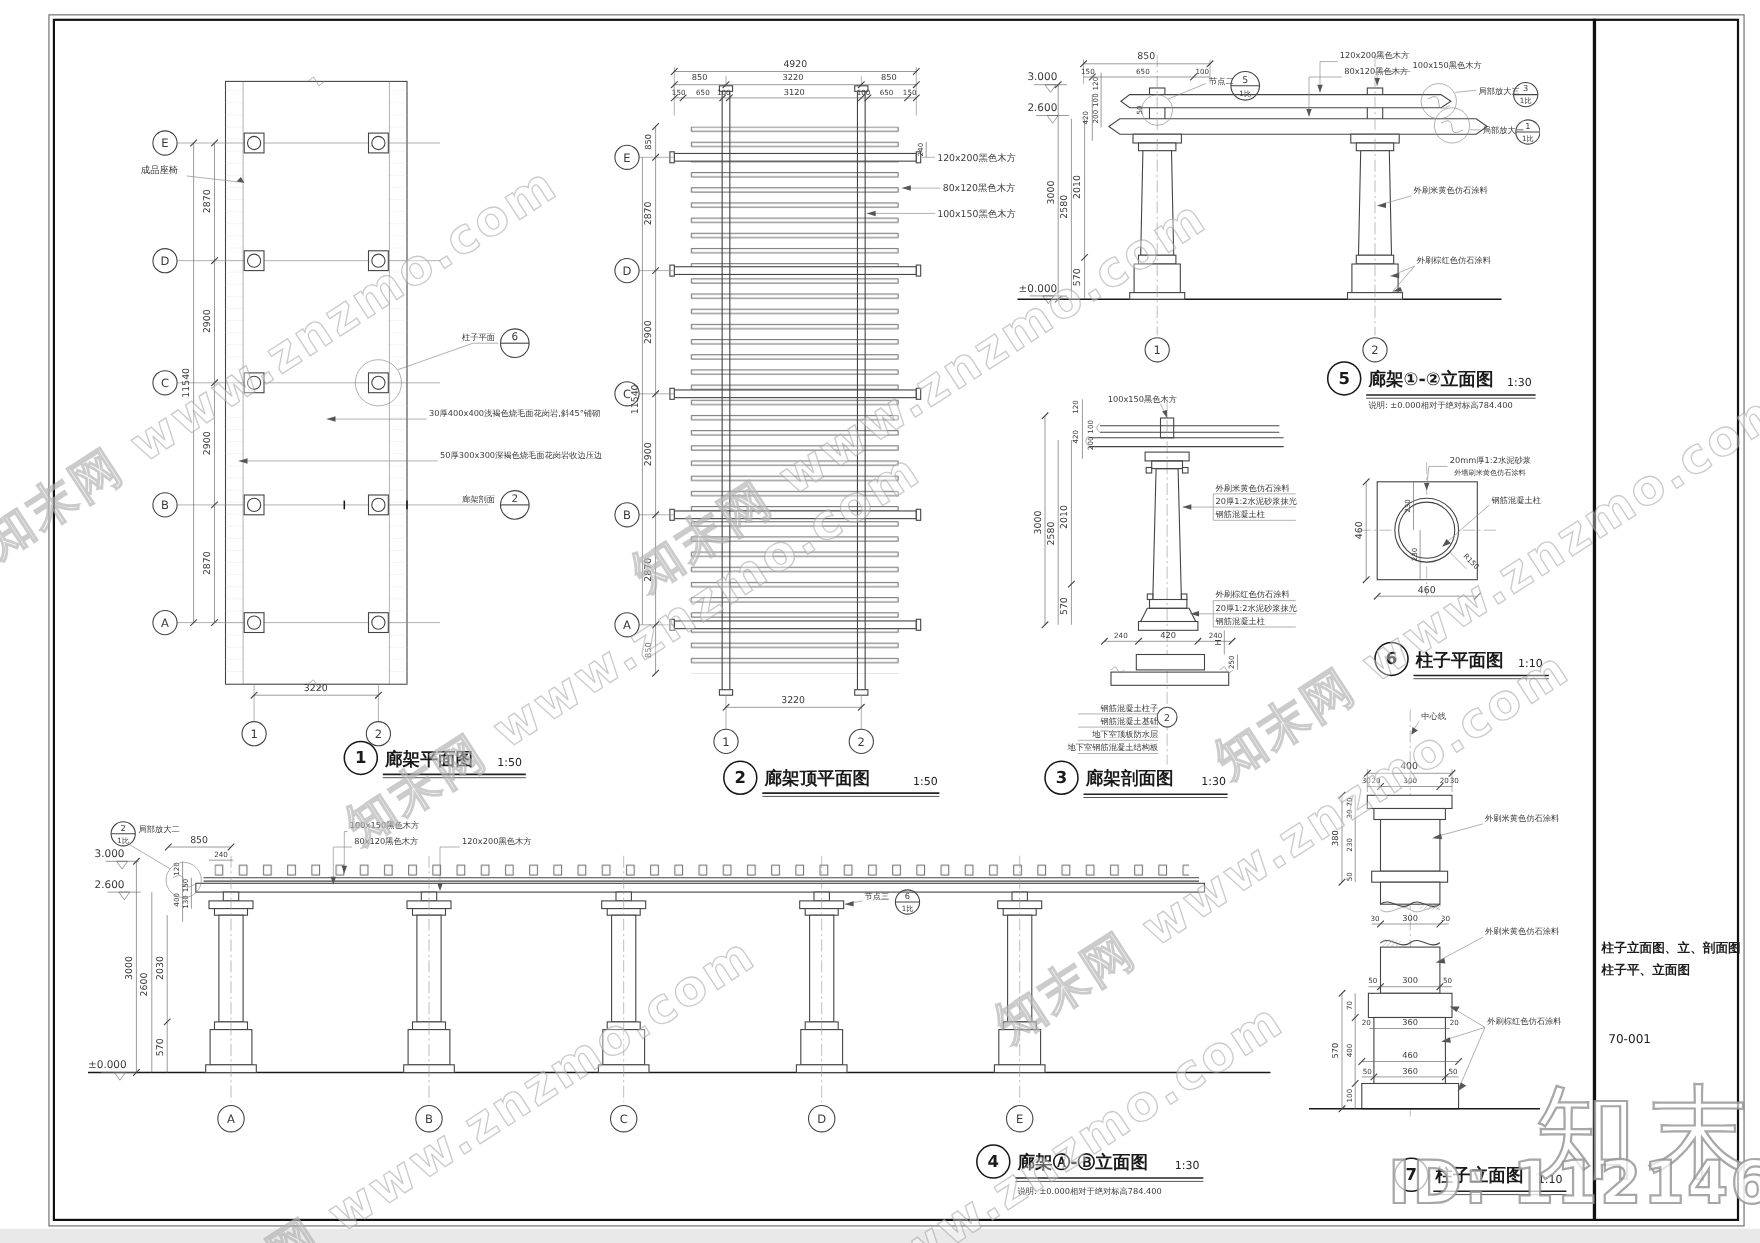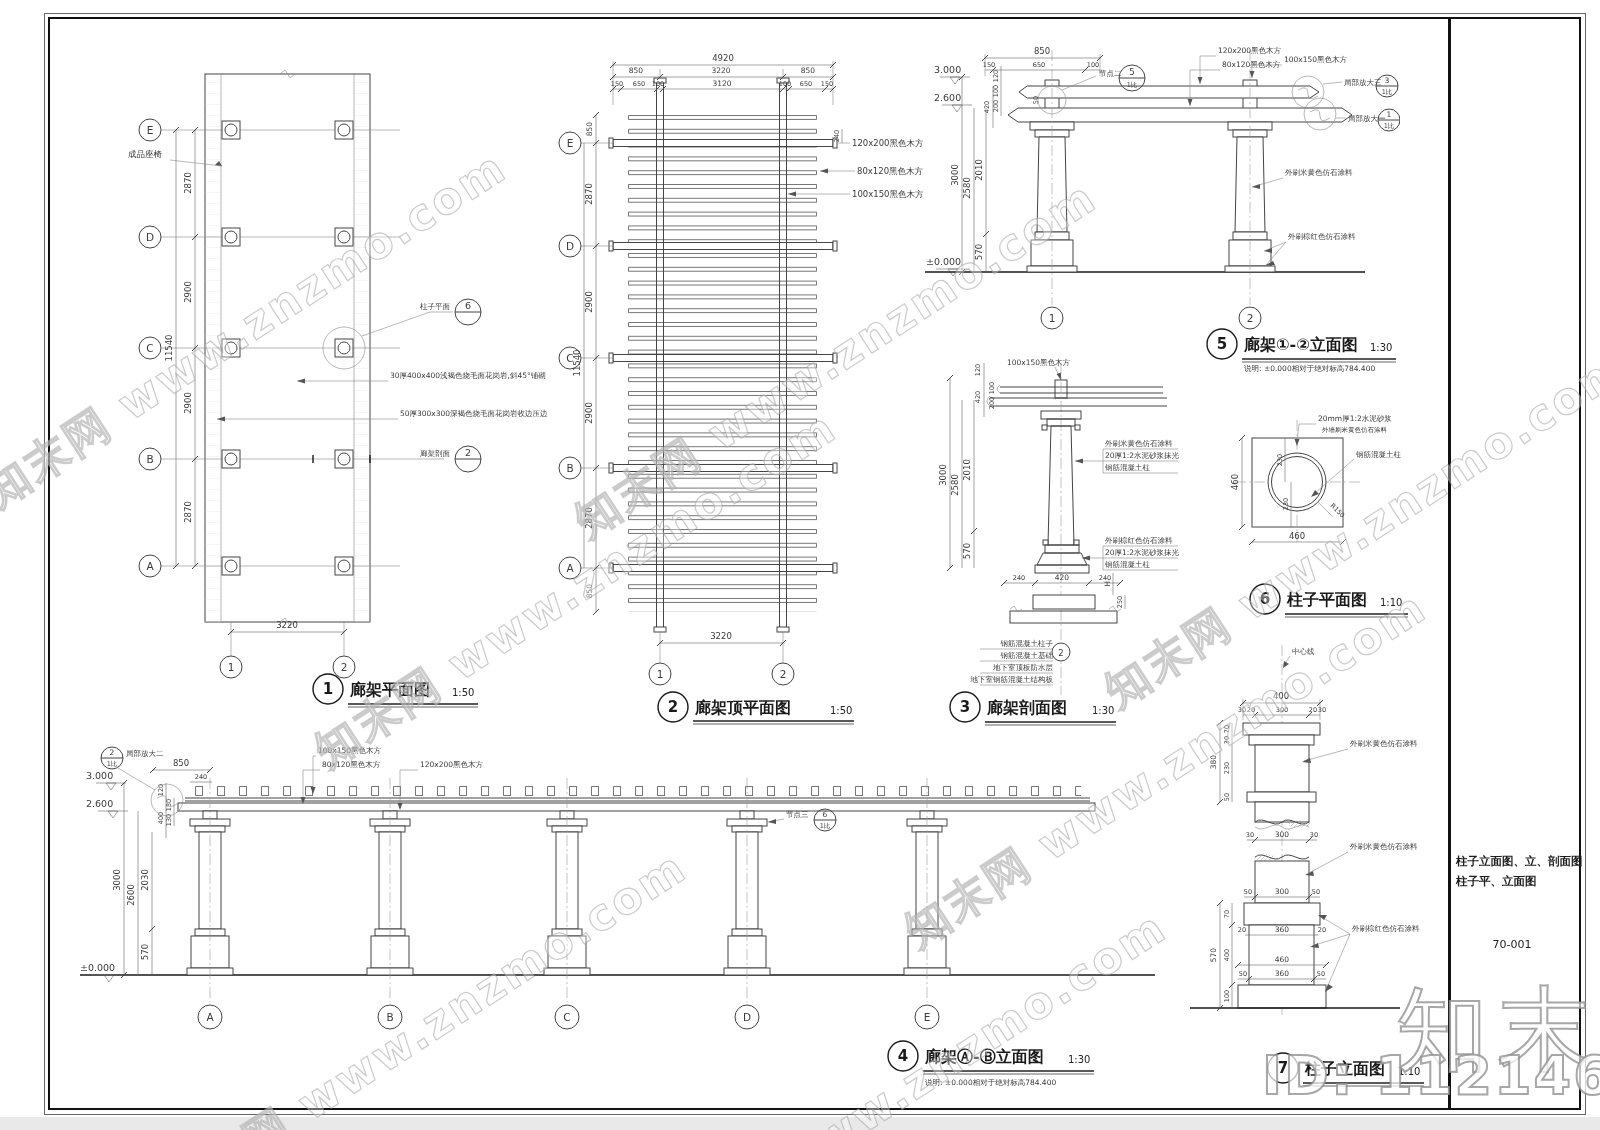--- a/index.html
+++ b/index.html
@@ -5,21 +5,21 @@
   *{margin:0;padding:0;box-sizing:border-box}
   html,body{width:1600px;height:1130px;background:#fff;overflow:hidden;
     font-family:"DejaVu Sans","Liberation Sans",sans-serif}
   .page{position:absolute;left:0;top:0;width:1600px;height:1130px;background:#fff}
   .frame-outer{position:absolute;left:44px;top:13px;width:1542px;height:1102px;border:1px solid #666;z-index:4}
   .frame-inner{position:absolute;left:48px;top:17px;width:1533px;height:1093px;border:2.5px solid #111;z-index:4}
   .divider{position:absolute;left:1448px;top:17px;width:2.5px;height:1093px;background:#111;z-index:4}
   .bottom-strip{position:absolute;left:0;top:1117px;width:1600px;height:13px;background:#e9e9e9;z-index:6}
   .sheet-block{position:absolute;left:1456px;top:852px;width:122px;z-index:8;color:#1c1c1c}
   .sheet-line{font-size:11.5px;font-weight:bold;line-height:1.7;white-space:nowrap}
-  .sheet-no{position:absolute;left:1462px;top:938px;width:100px;text-align:center;font-size:11px;color:#222;z-index:8}
+  .sheet-no{position:absolute;left:1462px;top:938px;width:100px;text-align:left;font-size:11px;color:#222;z-index:8}
   svg{position:absolute;z-index:10}
   svg text{fill:#3a3a3a}
   .t6{font-size:6.5px}.t7{font-size:7.5px}.t8{font-size:8.5px}.t9{font-size:9.5px}.t10{font-size:10.5px}
   .ttl{font-size:16px;font-weight:bold;fill:#1a1a1a}
   .tno{font-size:15px;font-weight:bold;fill:#1a1a1a}
   .tsc{font-size:10px;fill:#222}
   .ln{stroke:#444;stroke-width:1;fill:none}
   .lnw{stroke:#444;stroke-width:1;fill:#fff}
   .lnk{stroke:#181818;stroke-width:1.4;fill:none}
   .lnt{stroke:#888;stroke-width:.6;fill:none}

